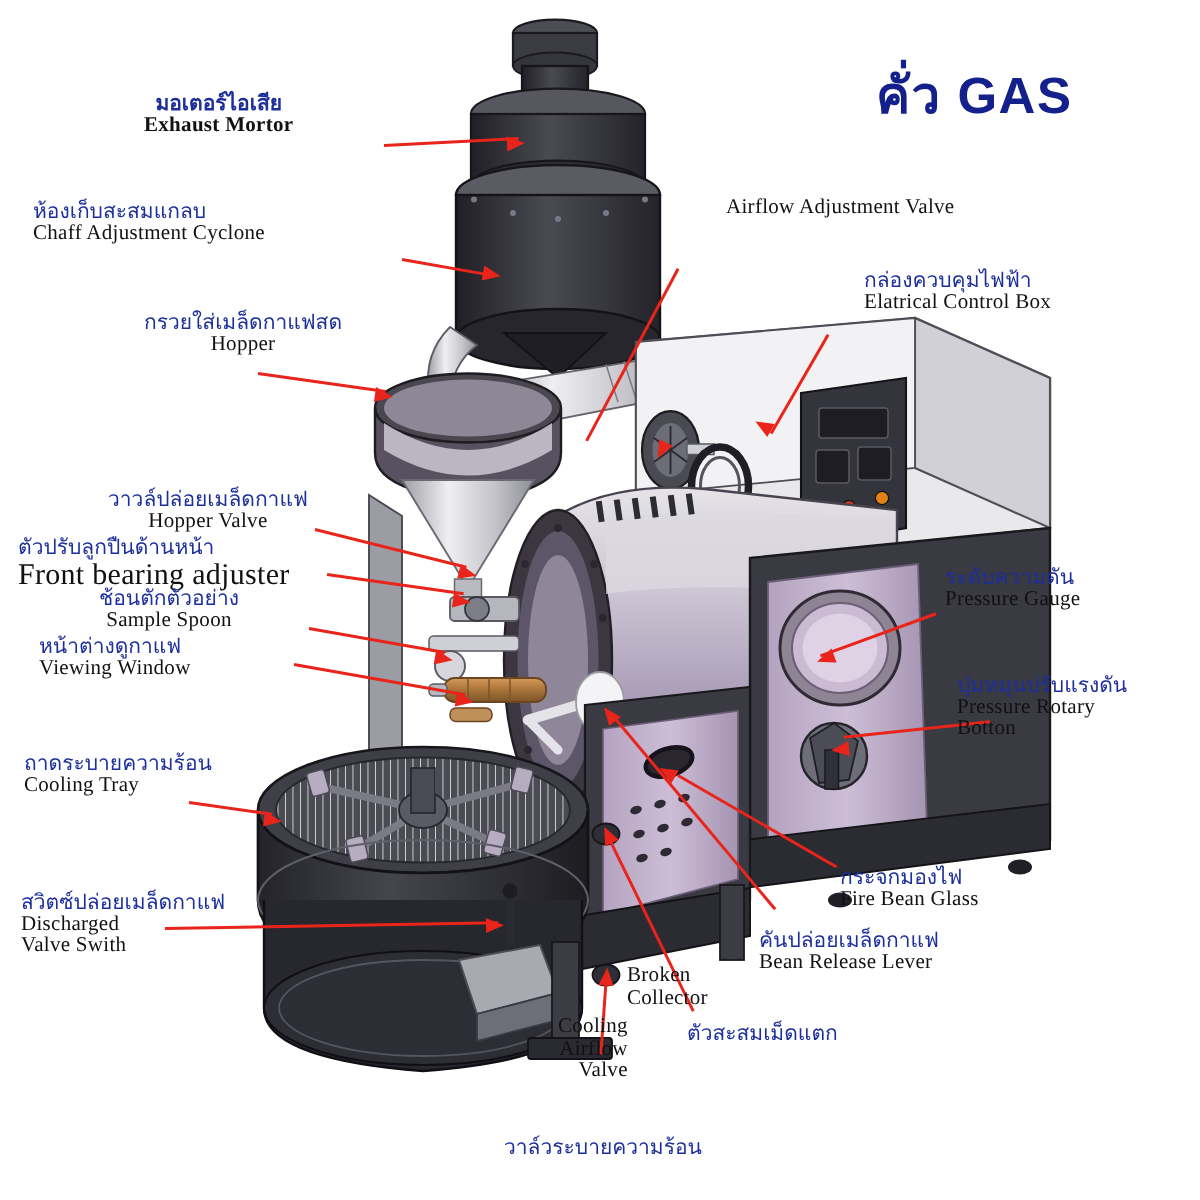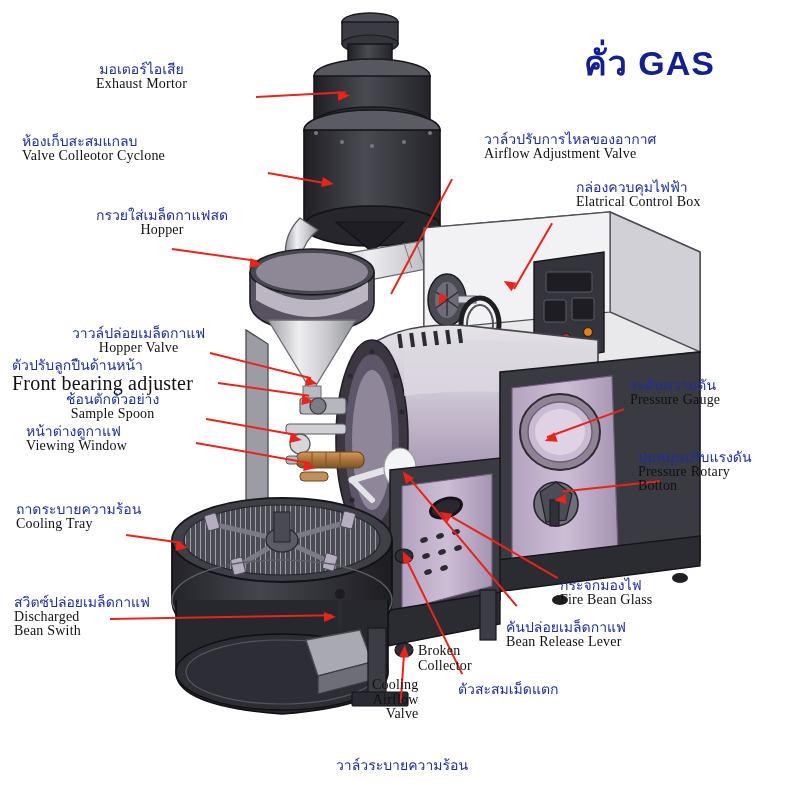--- a/index.html
+++ b/index.html
@@ -356,28 +356,28 @@
 
     <div class="leader" style="left:406px;top:558px;width:128px;transform:rotate(64deg);"></div>
     <div class="arrowhead" style="left:408px;top:557px;transform:rotate(244deg);"></div>
 
     <div class="leader" style="left:404px;top:652px;width:50px;transform:rotate(94deg);"></div>
     <div class="arrowhead" style="left:404px;top:652px;transform:rotate(274deg);"></div>
   </div>
 
   <div class="title" style="left:584px;top:36px;">คั่ว GAS</div>
 
-  <div class="callout ctr" style="left:96px;top:62px;">
+  <div class="callout ctr" style="left:96px;top:62px;font-weight:bold;">
     <span class="th">มอเตอร์ไอเสีย</span>
     <span class="en">Exhaust Mortor</span>
   </div>
 
   <div class="callout lt" style="left:22px;top:134px;">
     <span class="th">ห้องเก็บสะสมแกลบ</span>
-    <span class="en">Valve Colleotor Cyclone</span>
+    <span class="en">Chaff Adjustment Cyclone</span>
   </div>
 
   <div class="callout ctr" style="left:96px;top:208px;">
     <span class="th">กรวยใส่เมล็ดกาแฟสด</span>
     <span class="en">Hopper</span>
   </div>
 
   <div class="callout ctr" style="left:72px;top:326px;">
     <span class="th">วาวล์ปล่อยเมล็ดกาแฟ</span>
     <span class="en">Hopper Valve</span>
@@ -399,25 +399,24 @@
   </div>
 
   <div class="callout lt" style="left:16px;top:502px;">
     <span class="th">ถาดระบายความร้อน</span>
     <span class="en">Cooling Tray</span>
   </div>
 
   <div class="callout lt" style="left:14px;top:595px;">
     <span class="th">สวิตซ์ปล่อยเมล็ดกาแฟ</span>
     <span class="en">Discharged</span>
-    <span class="en">Bean Swith</span>
+    <span class="en">Valve Swith</span>
   </div>
 
   <div class="callout lt" style="left:484px;top:132px;">
-    <span class="th">วาล์วปรับการไหลของอากาศ</span>
     <span class="en">Airflow Adjustment Valve</span>
   </div>
 
   <div class="callout lt" style="left:576px;top:180px;">
     <span class="th">กล่องควบคุมไฟฟ้า</span>
     <span class="en">Elatrical Control Box</span>
   </div>
 
   <div class="callout lt" style="left:630px;top:378px;">
     <span class="th">ระดับความดัน</span>

